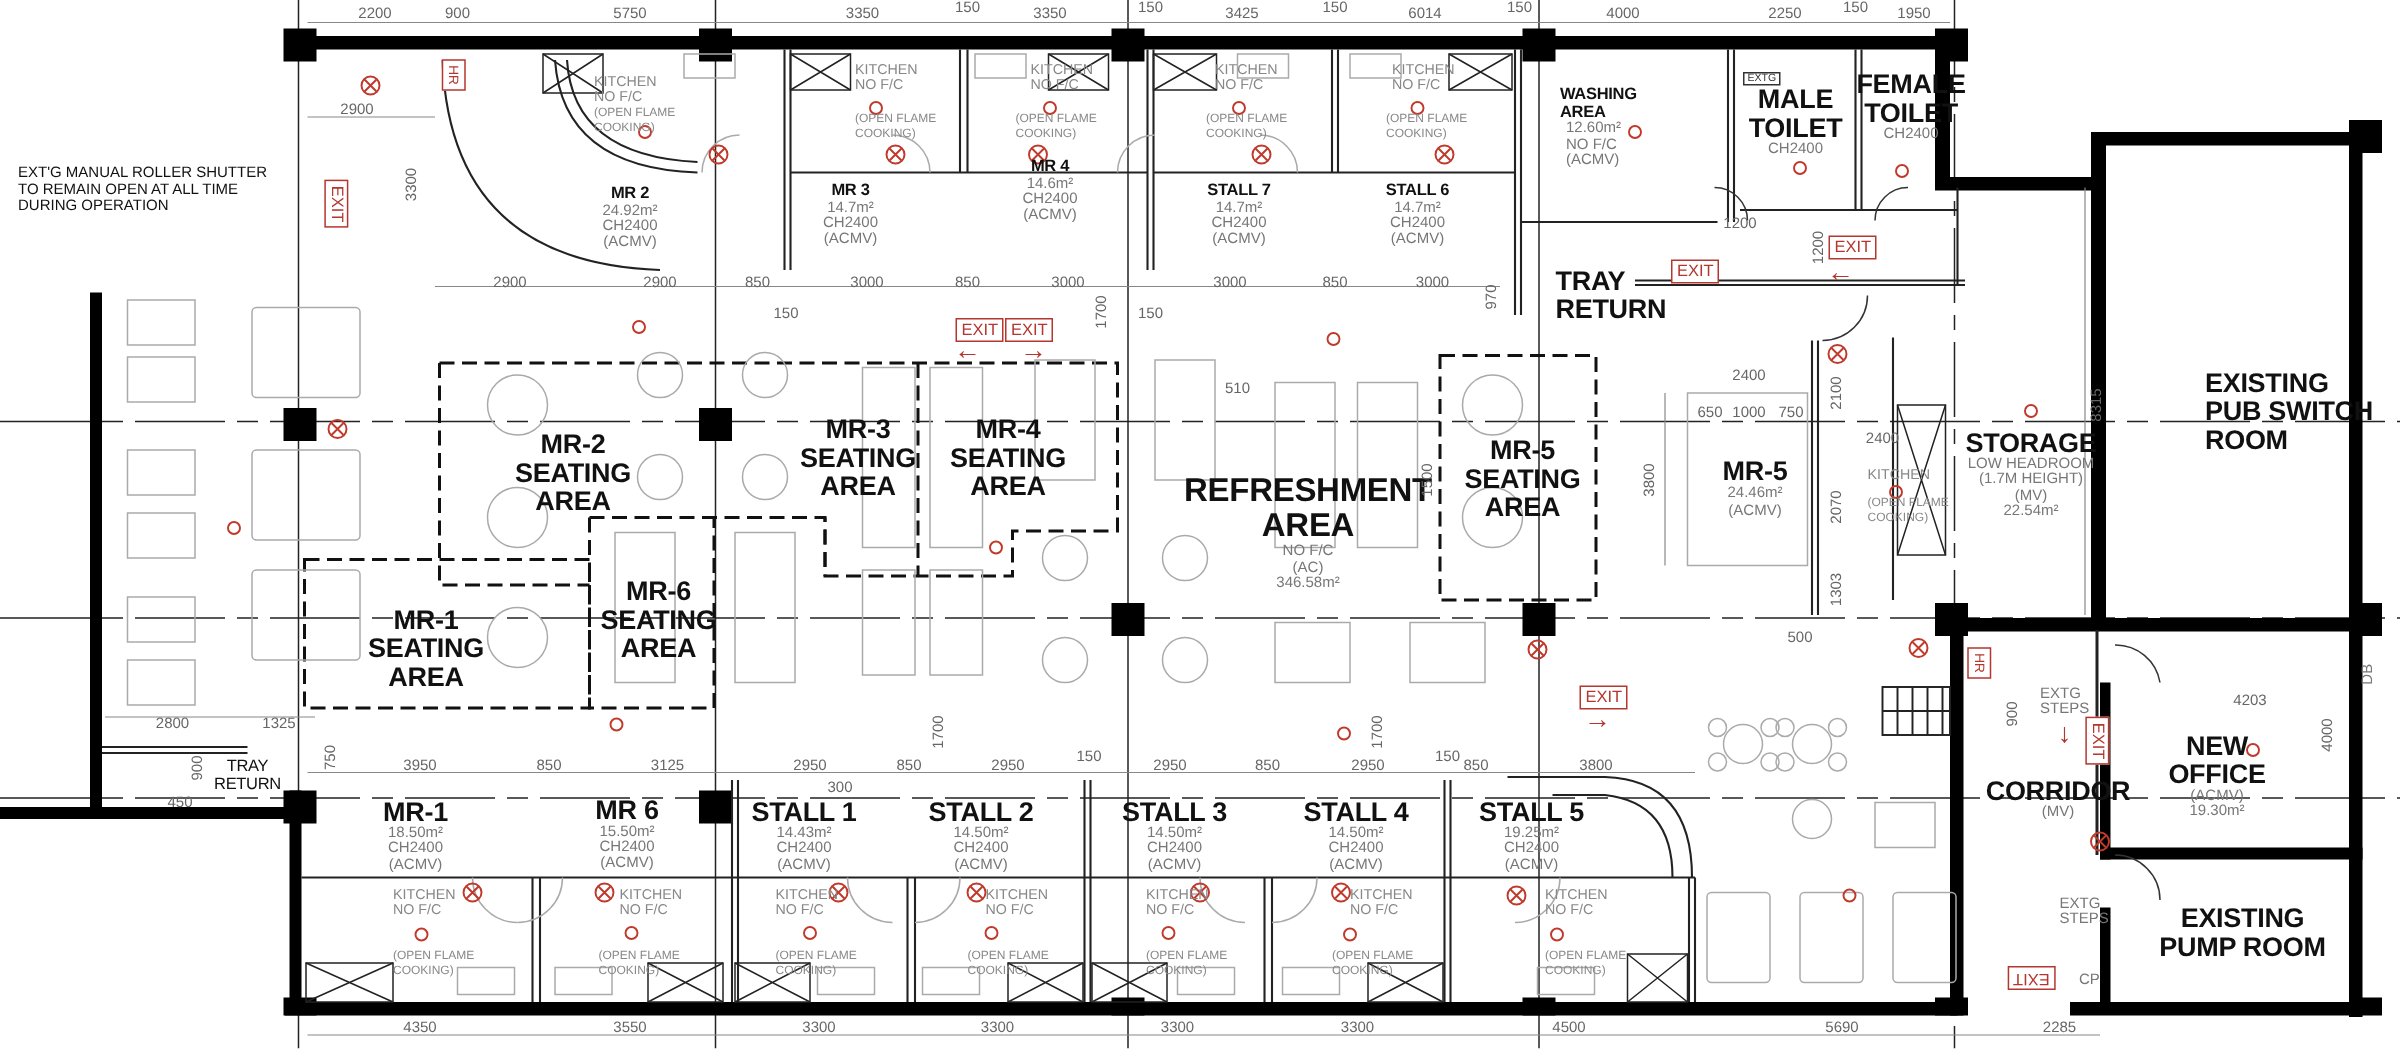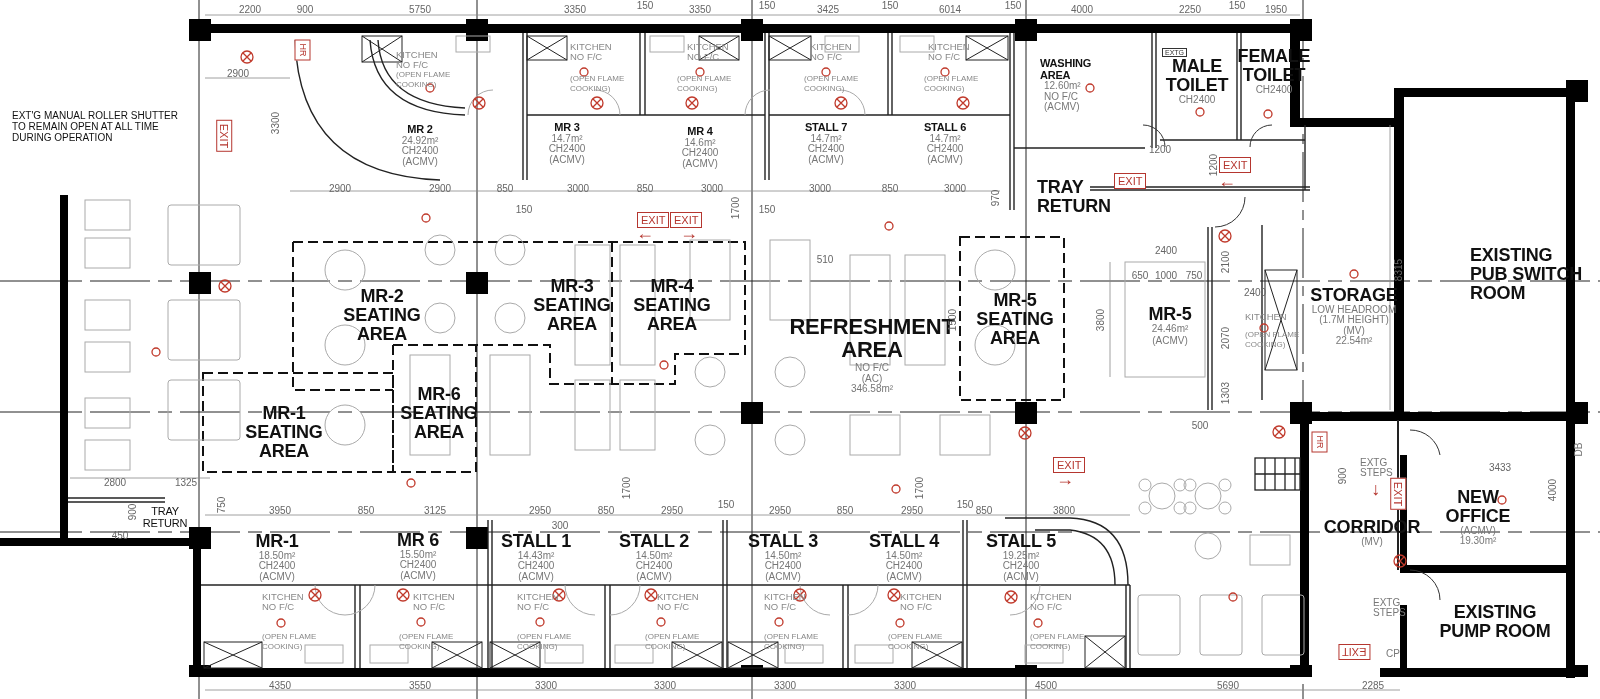--- a/index.html
+++ b/index.html
@@ -376,21 +376,21 @@
   <div class="room-sub">CH2400</div>
   <div class="room-sub">(ACMV)</div>
 </div>
 <div class="kitchen" style="left:570px;top:42px">
   <div class="k1">KITCHEN</div>
     <div class="k1">NO F/C</div>
   <div class="k2" style="margin-top:12px">(OPEN FLAME</div>
     <div class="k2">COOKING)</div>
 </div>
 
-<div class="lbl" style="left:700px;top:126px">
+<div class="lbl" style="left:700px;top:106px">
   <div class="room-name">MR 4</div>
   <div class="room-sub">14.6m²</div>
   <div class="room-sub">CH2400</div>
   <div class="room-sub">(ACMV)</div>
 </div>
 <div class="kitchen" style="left:687px;top:42px">
   <div class="k1">KITCHEN</div>
     <div class="k1">NO F/C</div>
   <div class="k2" style="margin-top:12px;margin-left:-10px">(OPEN FLAME</div>
     <div class="k2" style="margin-left:-10px">COOKING)</div>
@@ -694,21 +694,21 @@
 <div class="dim v" style="left:952px;top:320px">1500</div>
 
 <div class="dim" style="left:115px;top:477px">2800</div>
 <div class="dim" style="left:186px;top:477px">1325</div>
 <div class="dim v" style="left:132px;top:512px">900</div>
 <div class="dim" style="left:120px;top:530px">450</div>
 <div class="dim v" style="left:221px;top:505px">750</div>
 
 <div class="dim" style="left:280px;top:505px">3950</div>
 <div class="dim" style="left:366px;top:505px">850</div>
-<div class="dim" style="left:435px;top:505px">3125</div>
+<div class="dim" style="left:445px;top:505px">3125</div>
 <div class="dim" style="left:540px;top:505px">2950</div>
 <div class="dim" style="left:606px;top:505px">850</div>
 <div class="dim" style="left:672px;top:505px">2950</div>
 <div class="dim" style="left:726px;top:499px">150</div>
 <div class="dim" style="left:780px;top:505px">2950</div>
 <div class="dim" style="left:845px;top:505px">850</div>
 <div class="dim" style="left:912px;top:505px">2950</div>
 <div class="dim" style="left:965px;top:499px">150</div>
 <div class="dim" style="left:984px;top:505px">850</div>
 <div class="dim" style="left:1064px;top:505px">3800</div>
@@ -719,15 +719,15 @@
 <div class="dim" style="left:280px;top:680px">4350</div>
 <div class="dim" style="left:420px;top:680px">3550</div>
 <div class="dim" style="left:546px;top:680px">3300</div>
 <div class="dim" style="left:665px;top:680px">3300</div>
 <div class="dim" style="left:785px;top:680px">3300</div>
 <div class="dim" style="left:905px;top:680px">3300</div>
 <div class="dim" style="left:1046px;top:680px">4500</div>
 <div class="dim" style="left:1228px;top:680px">5690</div>
 <div class="dim" style="left:1373px;top:680px">2285</div>
 
-<div class="dim" style="left:1500px;top:462px">3433</div>
+<div class="dim" style="left:1500px;top:462px">4203</div>
 <div class="dim v" style="left:1552px;top:490px">4000</div>
 <div class="dim v" style="left:1342px;top:476px">900</div>
 
 </body></html>

